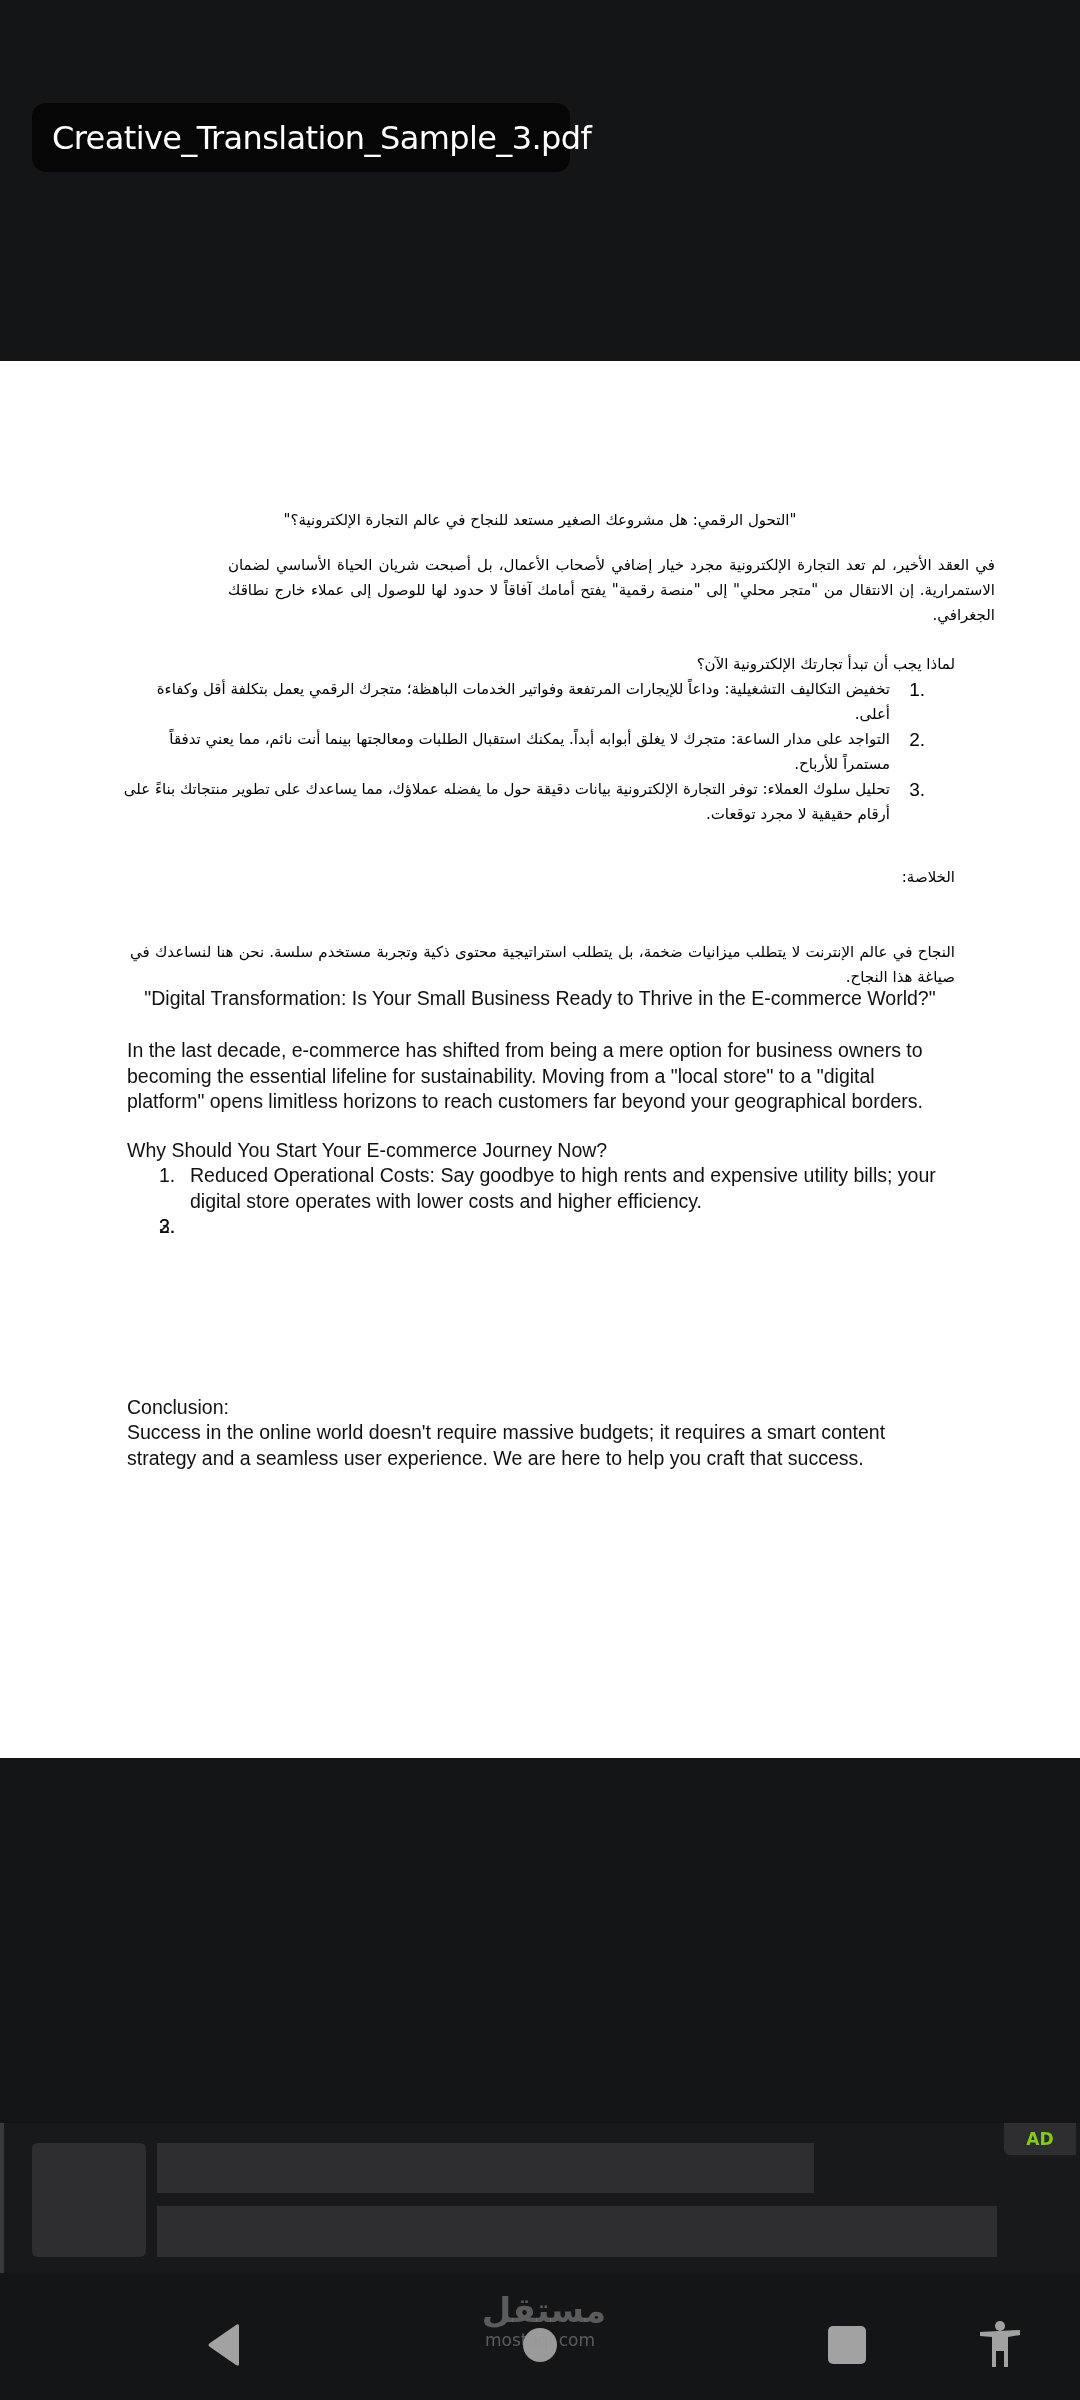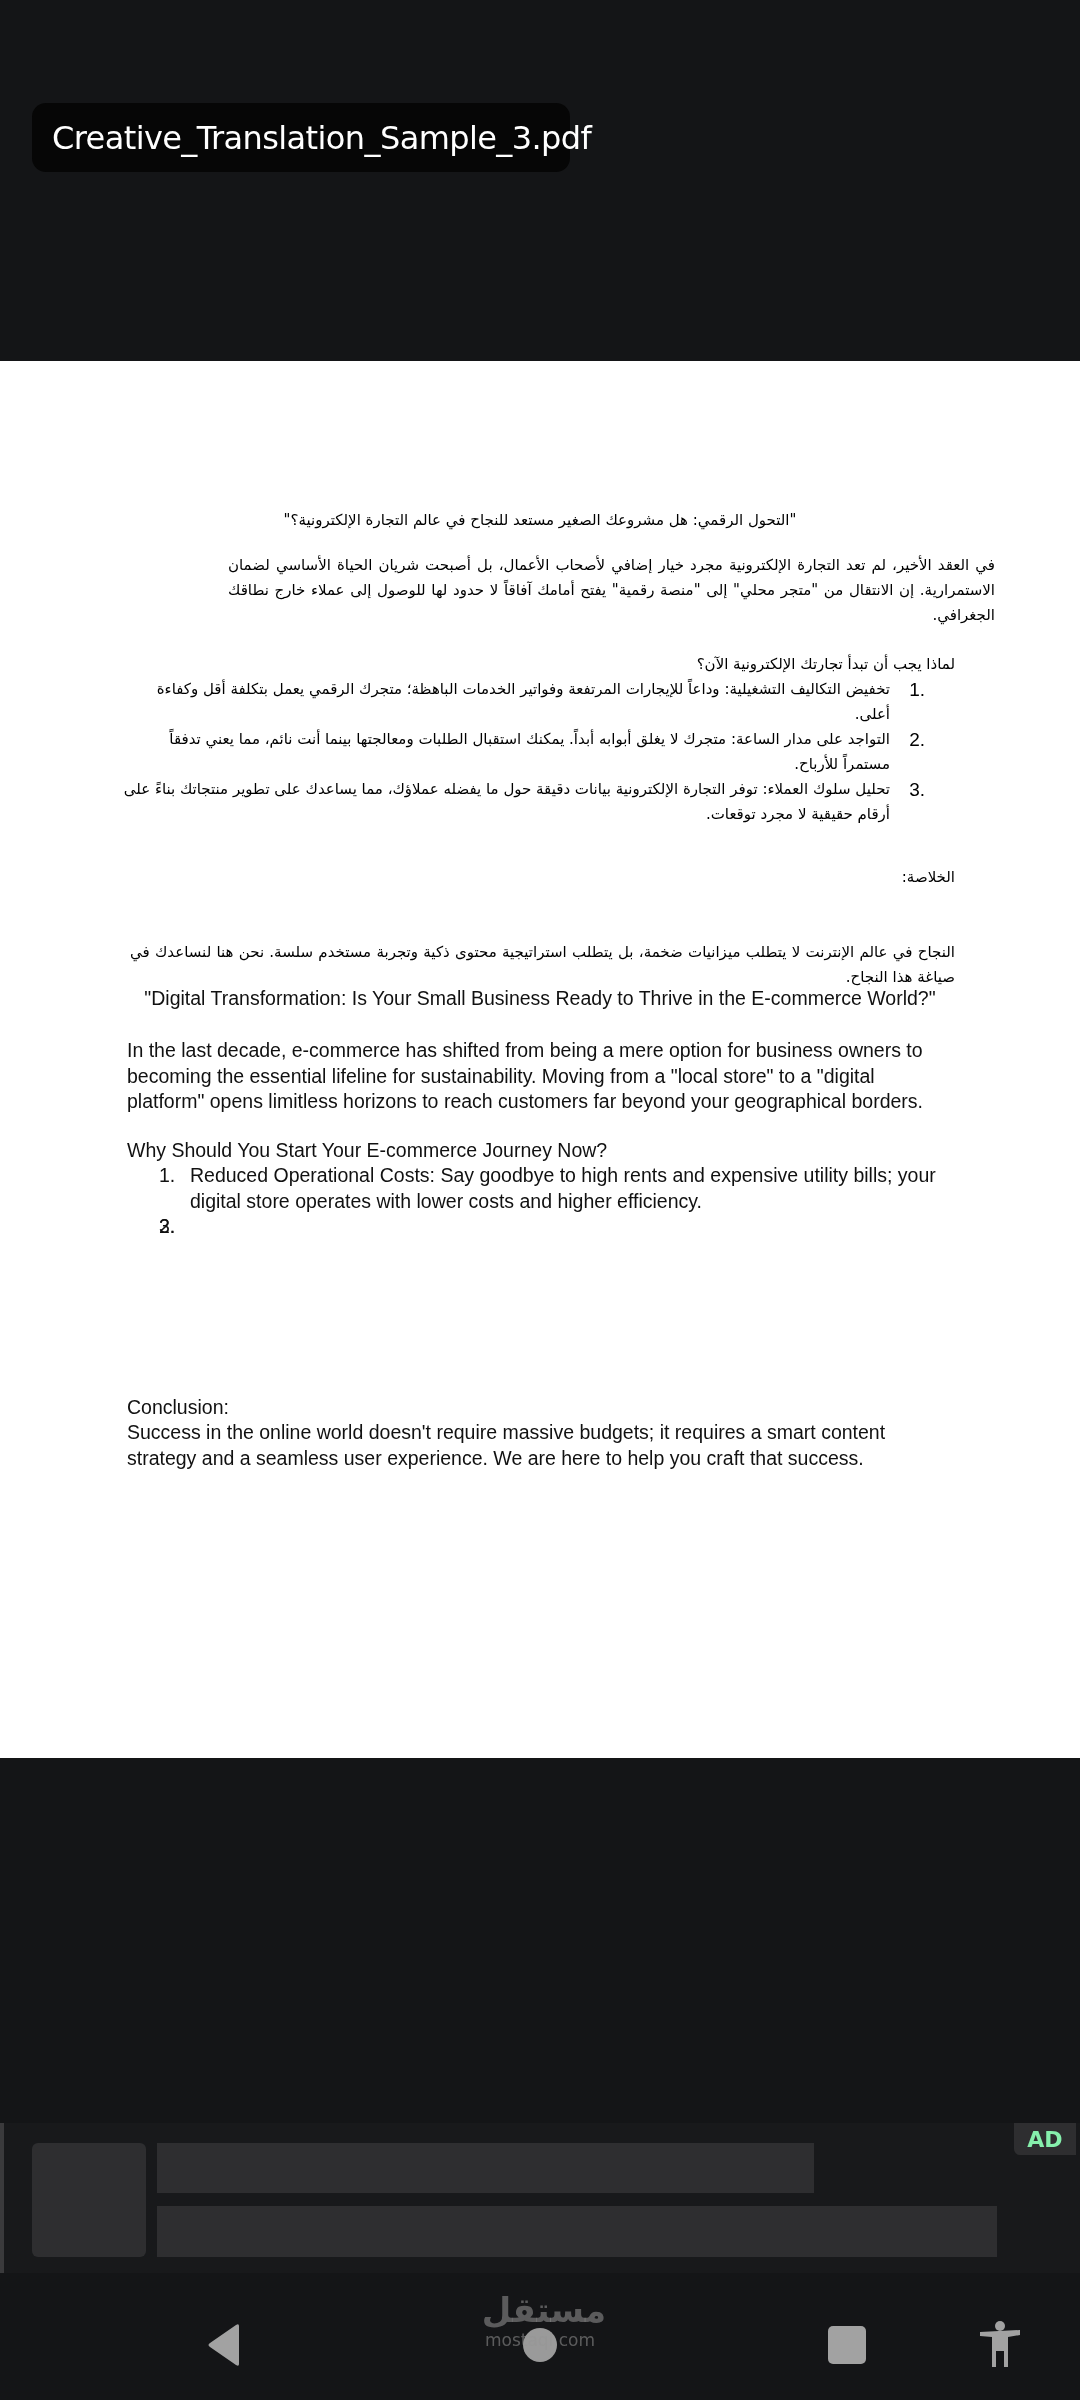--- a/index.html
+++ b/index.html
@@ -44,23 +44,23 @@
 
   
   .ad-banner {
     position: absolute; left: 0; top: 2123px; width: 1080px; height: 150px;
     background: #18191b; border-left: 4px solid #3a3a3c;
   }
   .ad-img { position: absolute; left: 28px; top: 20px; width: 114px; height: 114px; background: #2e2e30; border-radius: 6px; }
   .ad-bar1 { position: absolute; left: 153px; top: 20px; width: 657px; height: 50px; background: #2e2e30; }
   .ad-bar2 { position: absolute; left: 153px; top: 83px; width: 840px; height: 51px; background: #2e2e30; }
   .ad-badge {
-    position: absolute; right: 4px; top: 0; width: 62px; height: 32px;
-    background: #2e2e30; border-radius: 0 0 0 6px; color: #86efac;
-    font-family: "DejaVu Sans", sans-serif; font-size: 22px; font-weight: bold;
+    position: absolute; right: 4px; top: 0; width: 72px; height: 32px;
+    background: #2e2e30; border-radius: 0 0 0 6px; color: #84cc16;
+    font-family: "DejaVu Sans", sans-serif; font-size: 17px; font-weight: bold;
     display: flex; align-items: center; justify-content: center;
   }
 
   
   .nav-bar { position: absolute; left: 0; top: 2290px; width: 1080px; height: 110px; }
   .nav-btn { position: absolute; display: flex; align-items: center; justify-content: center; }
   .nav-back { left: 200px; top: 30px; width: 50px; height: 50px; }
   .nav-home { left: 515px; top: 30px; width: 50px; height: 50px; }
   .nav-recents { left: 822px; top: 30px; width: 50px; height: 50px; }
   .nav-a11y { left: 975px; top: 25px; width: 50px; height: 60px; }

